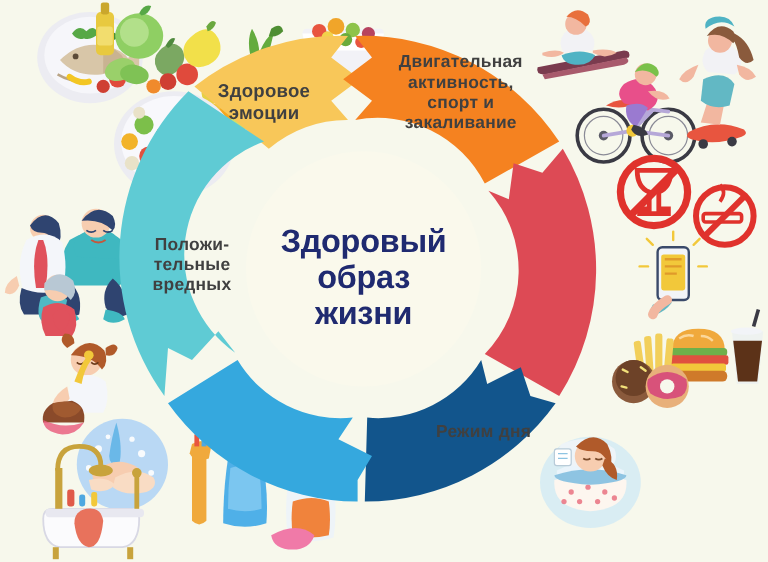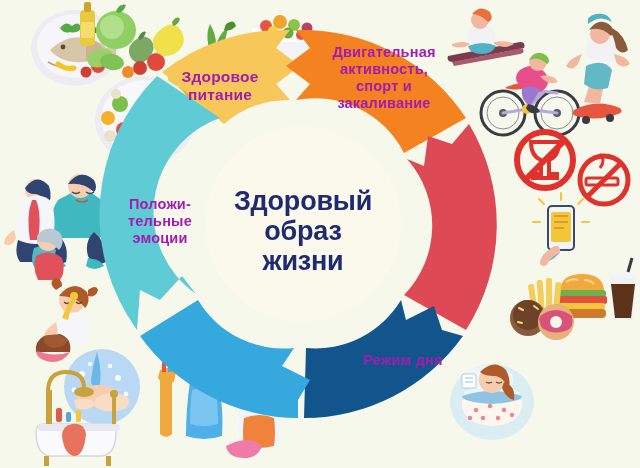--- a/index.html
+++ b/index.html
@@ -11,21 +11,21 @@
     position:relative;
   }
   #infographic{
     position:absolute;inset:0;
     width:640px;height:468px;
   }
   svg.stage{position:absolute;left:0;top:0;width:640px;height:468px;}
 
   .seg-label{
     position:absolute;
-    color:#a21caf;
+    color:#404040;
     font-weight:bold;
     text-align:center;
     line-height:1.18;
     letter-spacing:.2px;
     pointer-events:none;
     white-space:pre-line;
   }
   #label-nutrition{ left:160px; top:68px;  width:120px; font-size:15.5px; }
   #label-activity { left:318px; top:44px;  width:132px; font-size:14.5px; }
   #label-habits   { left:424px; top:196px; width:110px; font-size:14.5px; }
@@ -395,26 +395,26 @@
            L 220 118
            A 100 100 0 0 0 196 294
            L 182 276 L 160 300 L 140 290
            Z" fill="#5fcbd4"></path>
 
       <circle cx="303" cy="224" r="98" fill="#faf9ec"></circle>
     </g>
   </svg>
 
   <div class="seg-label" id="label-nutrition">Здоровое
-питание</div>
+эмоции</div>
   <div class="seg-label" id="label-activity">Двигательная
 активность,
 спорт и
 закаливание</div>
   <div class="seg-label" id="label-regimen">Режим дня</div>
   <div class="seg-label" id="label-emotions">Положи-
 тельные
-эмоции</div>
+вредных</div>
 
   <div id="center-title" style="color: rgb(31, 42, 112);">Здоровый
 образ
 жизни</div>
 </div>
 
 </body></html>

